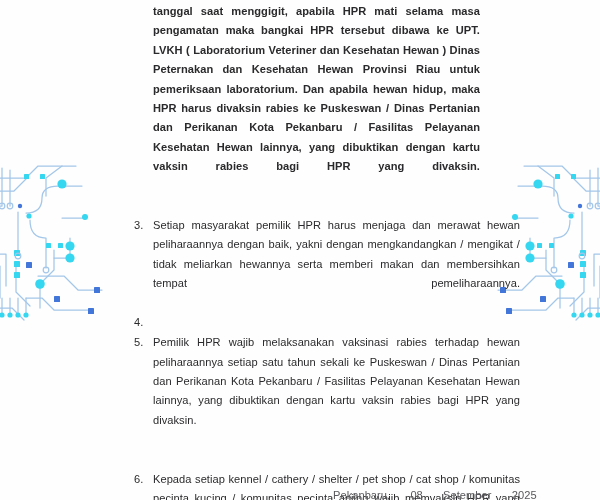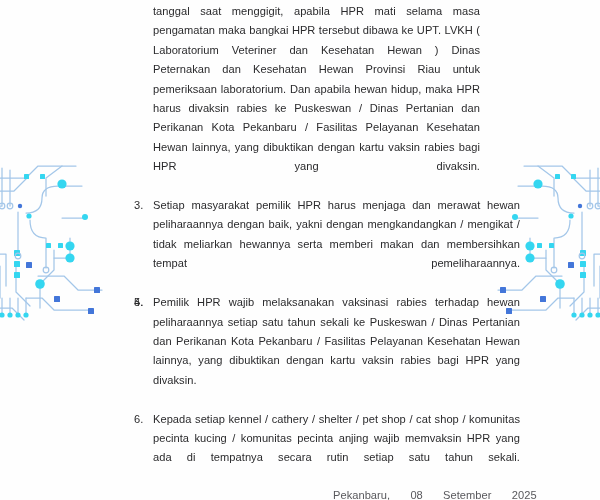--- a/index.html
+++ b/index.html
@@ -50,20 +50,21 @@
     font-size: 11.1px;
     line-height: 19.4px;
     color: #2a2a2c;
     text-align: justify;
     text-justify: inter-word;
     letter-spacing: 0.04px;
     -webkit-font-smoothing: antialiased;
   }
   .para.cont {
     padding-right: 120px;
+    font-weight: bold;
   }
 
   .list {
     list-style: none;
     margin: 0;
     padding: 0;
   }
   .list-item {
     position: relative;
     margin: 0;
@@ -80,20 +81,21 @@
     left: 134px;
     top: 0;
     width: 16px;
     text-align: left;
     font-size: 11.1px;
     line-height: 19.4px;
     color: #2a2a2c;
   }
   .list-item .body {
     display: block;
+    margin-top: 20px;
   }
   
   .list-item .body::after,
   .para::after {
     content: "";
     display: inline-block;
     width: 100%;
   }
 
   

